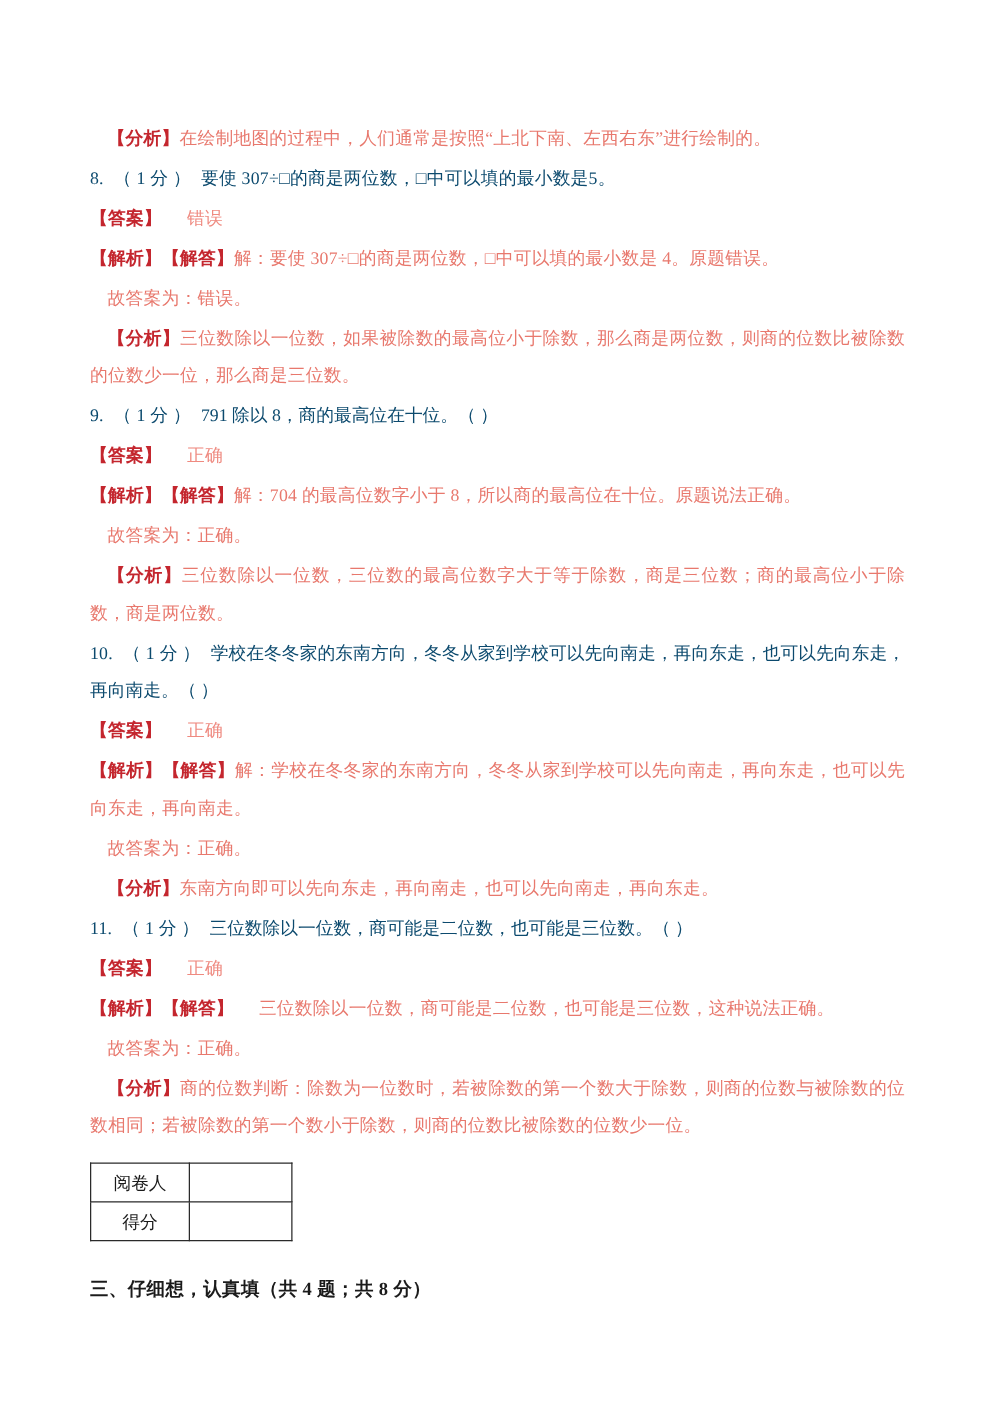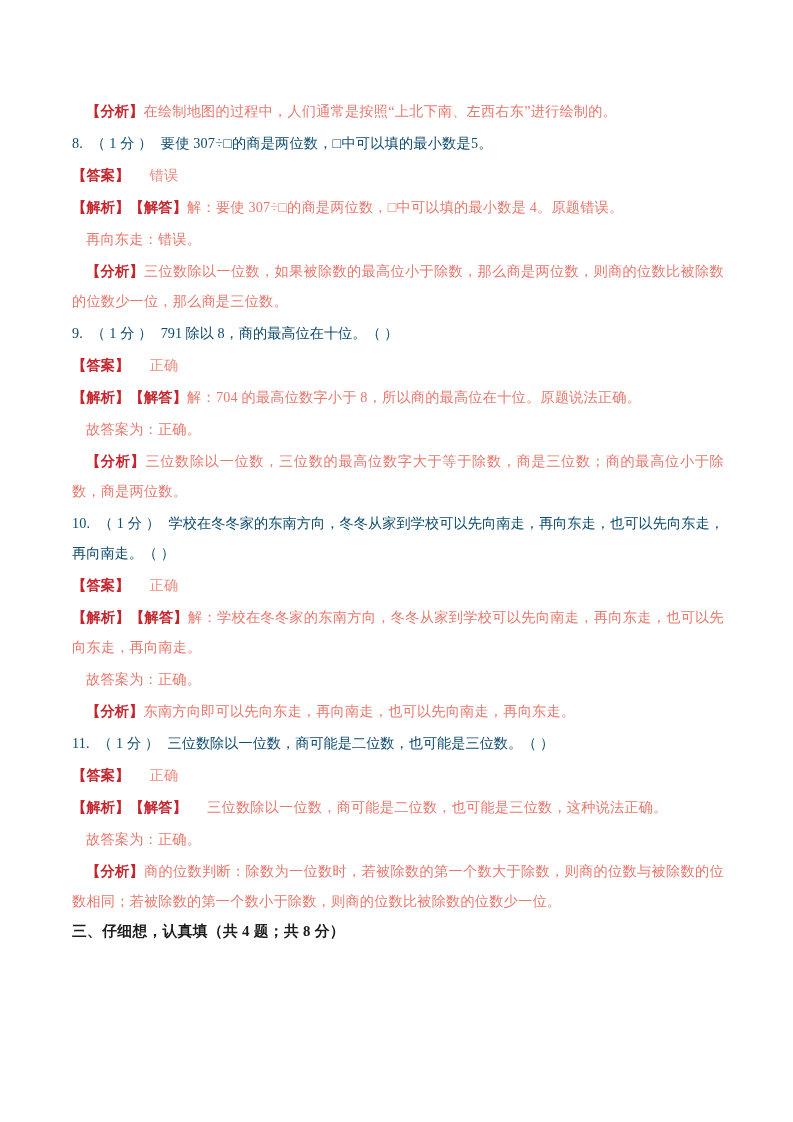--- a/index.html
+++ b/index.html
@@ -90,20 +90,21 @@
     color: #1b1b1b;
     text-align: center;
     vertical-align: middle;
     padding: 0;
   }
   .grade-table td.label-cell { width: 78px; }
   .grade-table td.blank-cell { width: 81px; }
 
   
   .section-heading {
+    margin-top: 26px;
     font-size: 14.8px;
     line-height: 26px;
     color: #1b1b1b;
     font-weight: bold;
     letter-spacing: 0.3px;
   }
 </style>
 </head>
 <body>
 
@@ -117,21 +118,21 @@
     <div class="line q-line">
       <span>8.</span><span class="gap"></span><span>（ 1 分 ）</span><span class="gap"></span><span>要使 307÷□的商是两位数，□中可以填的最小数是5。</span>
     </div>
     <div class="line r-line">
       <span class="lbl">【答案】</span><span class="gap-lg"></span><span class="ans-val">错误</span>
     </div>
     <div class="line r-line">
       <span class="lbl">【解析】【解答】</span><span>解：要使 307÷□的商是两位数，□中可以填的最小数是 4。原题错误。</span>
     </div>
     <div class="line r-line indent">
-      <span>再向东走：错误。</span>
+      <span>故答案为：错误。</span>
     </div>
     <div class="line r-line indent">
       <span class="lbl">【分析】</span><span>三位数除以一位数，如果被除数的最高位小于除数，那么商是两位数，则商的位数比被除数的位数少一位，那么商是三位数。</span>
     </div>
 
     <div class="line q-line">
       <span>9.</span><span class="gap"></span><span>（ 1 分 ）</span><span class="gap"></span><span class="blank-paren">791 除以 8，商的最高位在十位。（        ）</span>
     </div>
     <div class="line r-line">
       <span class="lbl">【答案】</span><span class="gap-lg"></span><span class="ans-val">正确</span>
@@ -171,17 +172,29 @@
     <div class="line r-line">
       <span class="lbl">【解析】【解答】</span><span class="gap-lg"></span><span>三位数除以一位数，商可能是二位数，也可能是三位数，这种说法正确。</span>
     </div>
     <div class="line r-line indent">
       <span>故答案为：正确。</span>
     </div>
     <div class="line r-line indent">
       <span class="lbl">【分析】</span><span>商的位数判断：除数为一位数时，若被除数的第一个数大于除数，则商的位数与被除数的位数相同；若被除数的第一个数小于除数，则商的位数比被除数的位数少一位。</span>
     </div>
 
+    <table class="grade-table">
+      <tbody>
+          <tr>
+        <td class="label-cell">阅卷人</td>
+        <td class="blank-cell"></td>
+      </tr>
+      <tr>
+        <td class="label-cell">得分</td>
+        <td class="blank-cell"></td>
+      </tr>
+    </tbody>
+      </table>
 
     <div class="section-heading">三、仔细想，认真填（共 4 题；共 8 分）</div>
 
   </div>
 </div>
 
 </body></html>

